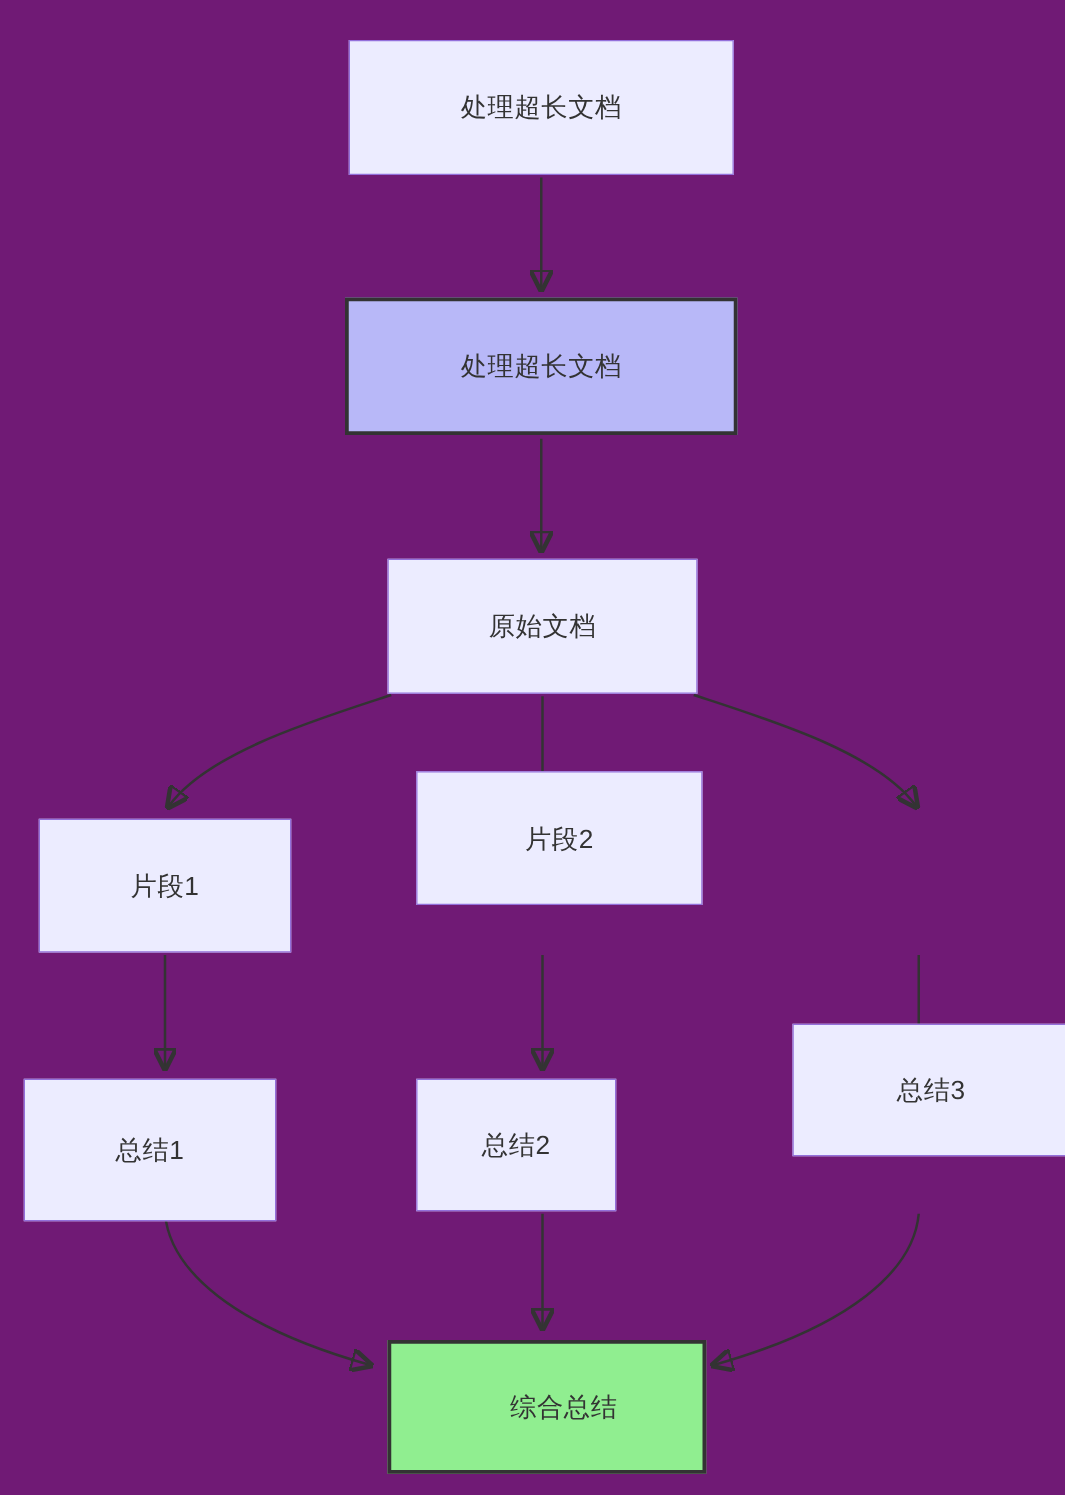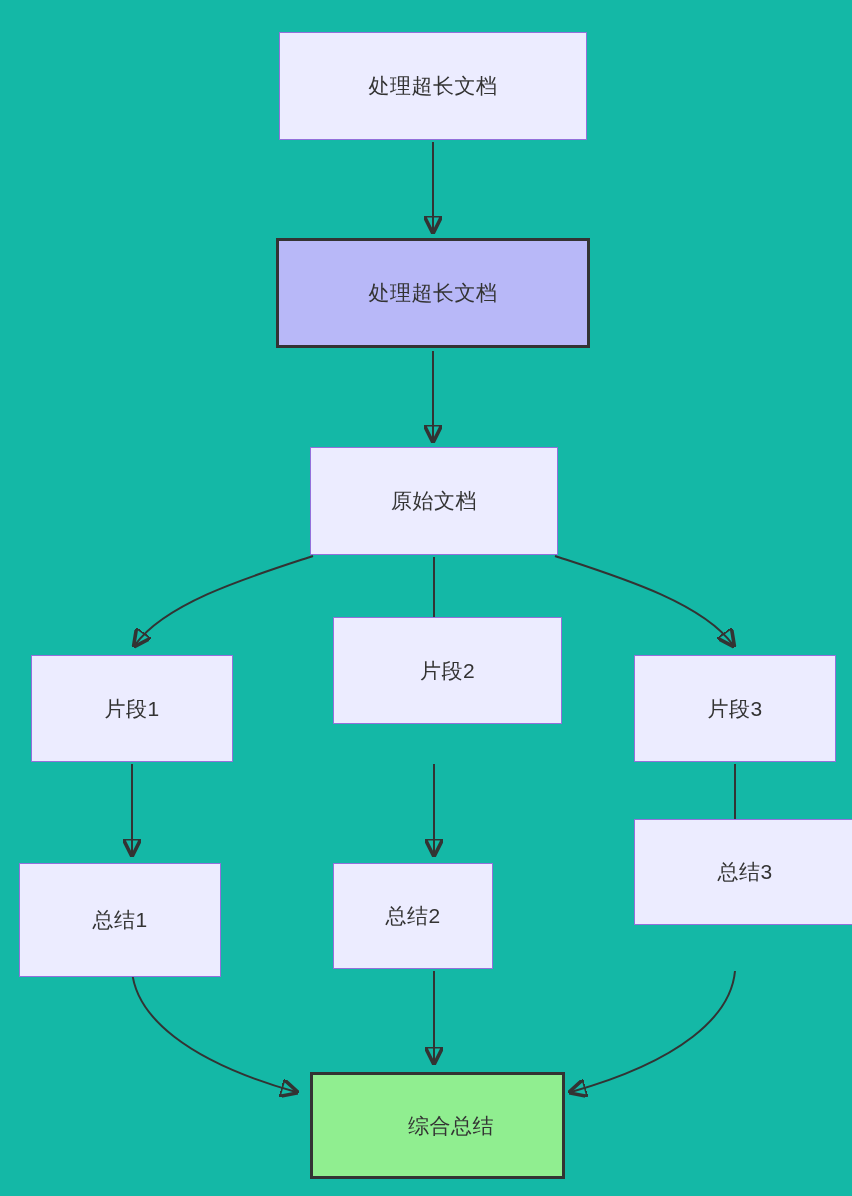--- a/index.html
+++ b/index.html
@@ -1,20 +1,20 @@
 <!DOCTYPE html>
 <html><head>
 <meta charset="utf-8">
 <style>
   html, body { margin: 0; padding: 0; background: #ffffff; }
   .canvas {
     position: relative;
     width: 852px;
     height: 1196px;
-    background: #14b8a6;
+    background: #701a75;
     font-family: "Liberation Sans", "DejaVu Sans", sans-serif;
     overflow: hidden;
   }
   .edges {
     position: absolute;
     left: 0; top: 0;
     width: 852px; height: 1196px;
     pointer-events: none;
   }
   .edges path {
@@ -73,21 +73,20 @@
   <div class="node" style="left:279px; top:32px; width:308px; height:108px">处理超长文档</div>
 
   <div class="node node--highlight" style="left:276px; top:238px; width:314px; height:110px">处理超长文档</div>
 
   <div class="node" style="left:310px; top:447px; width:248px; height:108px">原始文档</div>
 
   <div class="node" style="left:31px; top:655px; width:202px; height:107px">片段1</div>
 
   <div class="node" style="left:333px; top:617px; width:229px; height:107px">片段2</div>
 
-  <div class="node" style="left:634px; top:655px; width:202px; height:107px">片段3</div>
 
   <div class="node" style="left:19px; top:863px; width:202px; height:114px">总结1</div>
 
   <div class="node" style="left:333px; top:863px; width:160px; height:106px">总结2</div>
 
   <div class="node" style="left:634px; top:819px; width:222px; height:106px">总结3</div>
 
   <div class="node node--success" style="left:310px; top:1072px; width:255px; height:107px">综合总结</div>
 
 </div>

